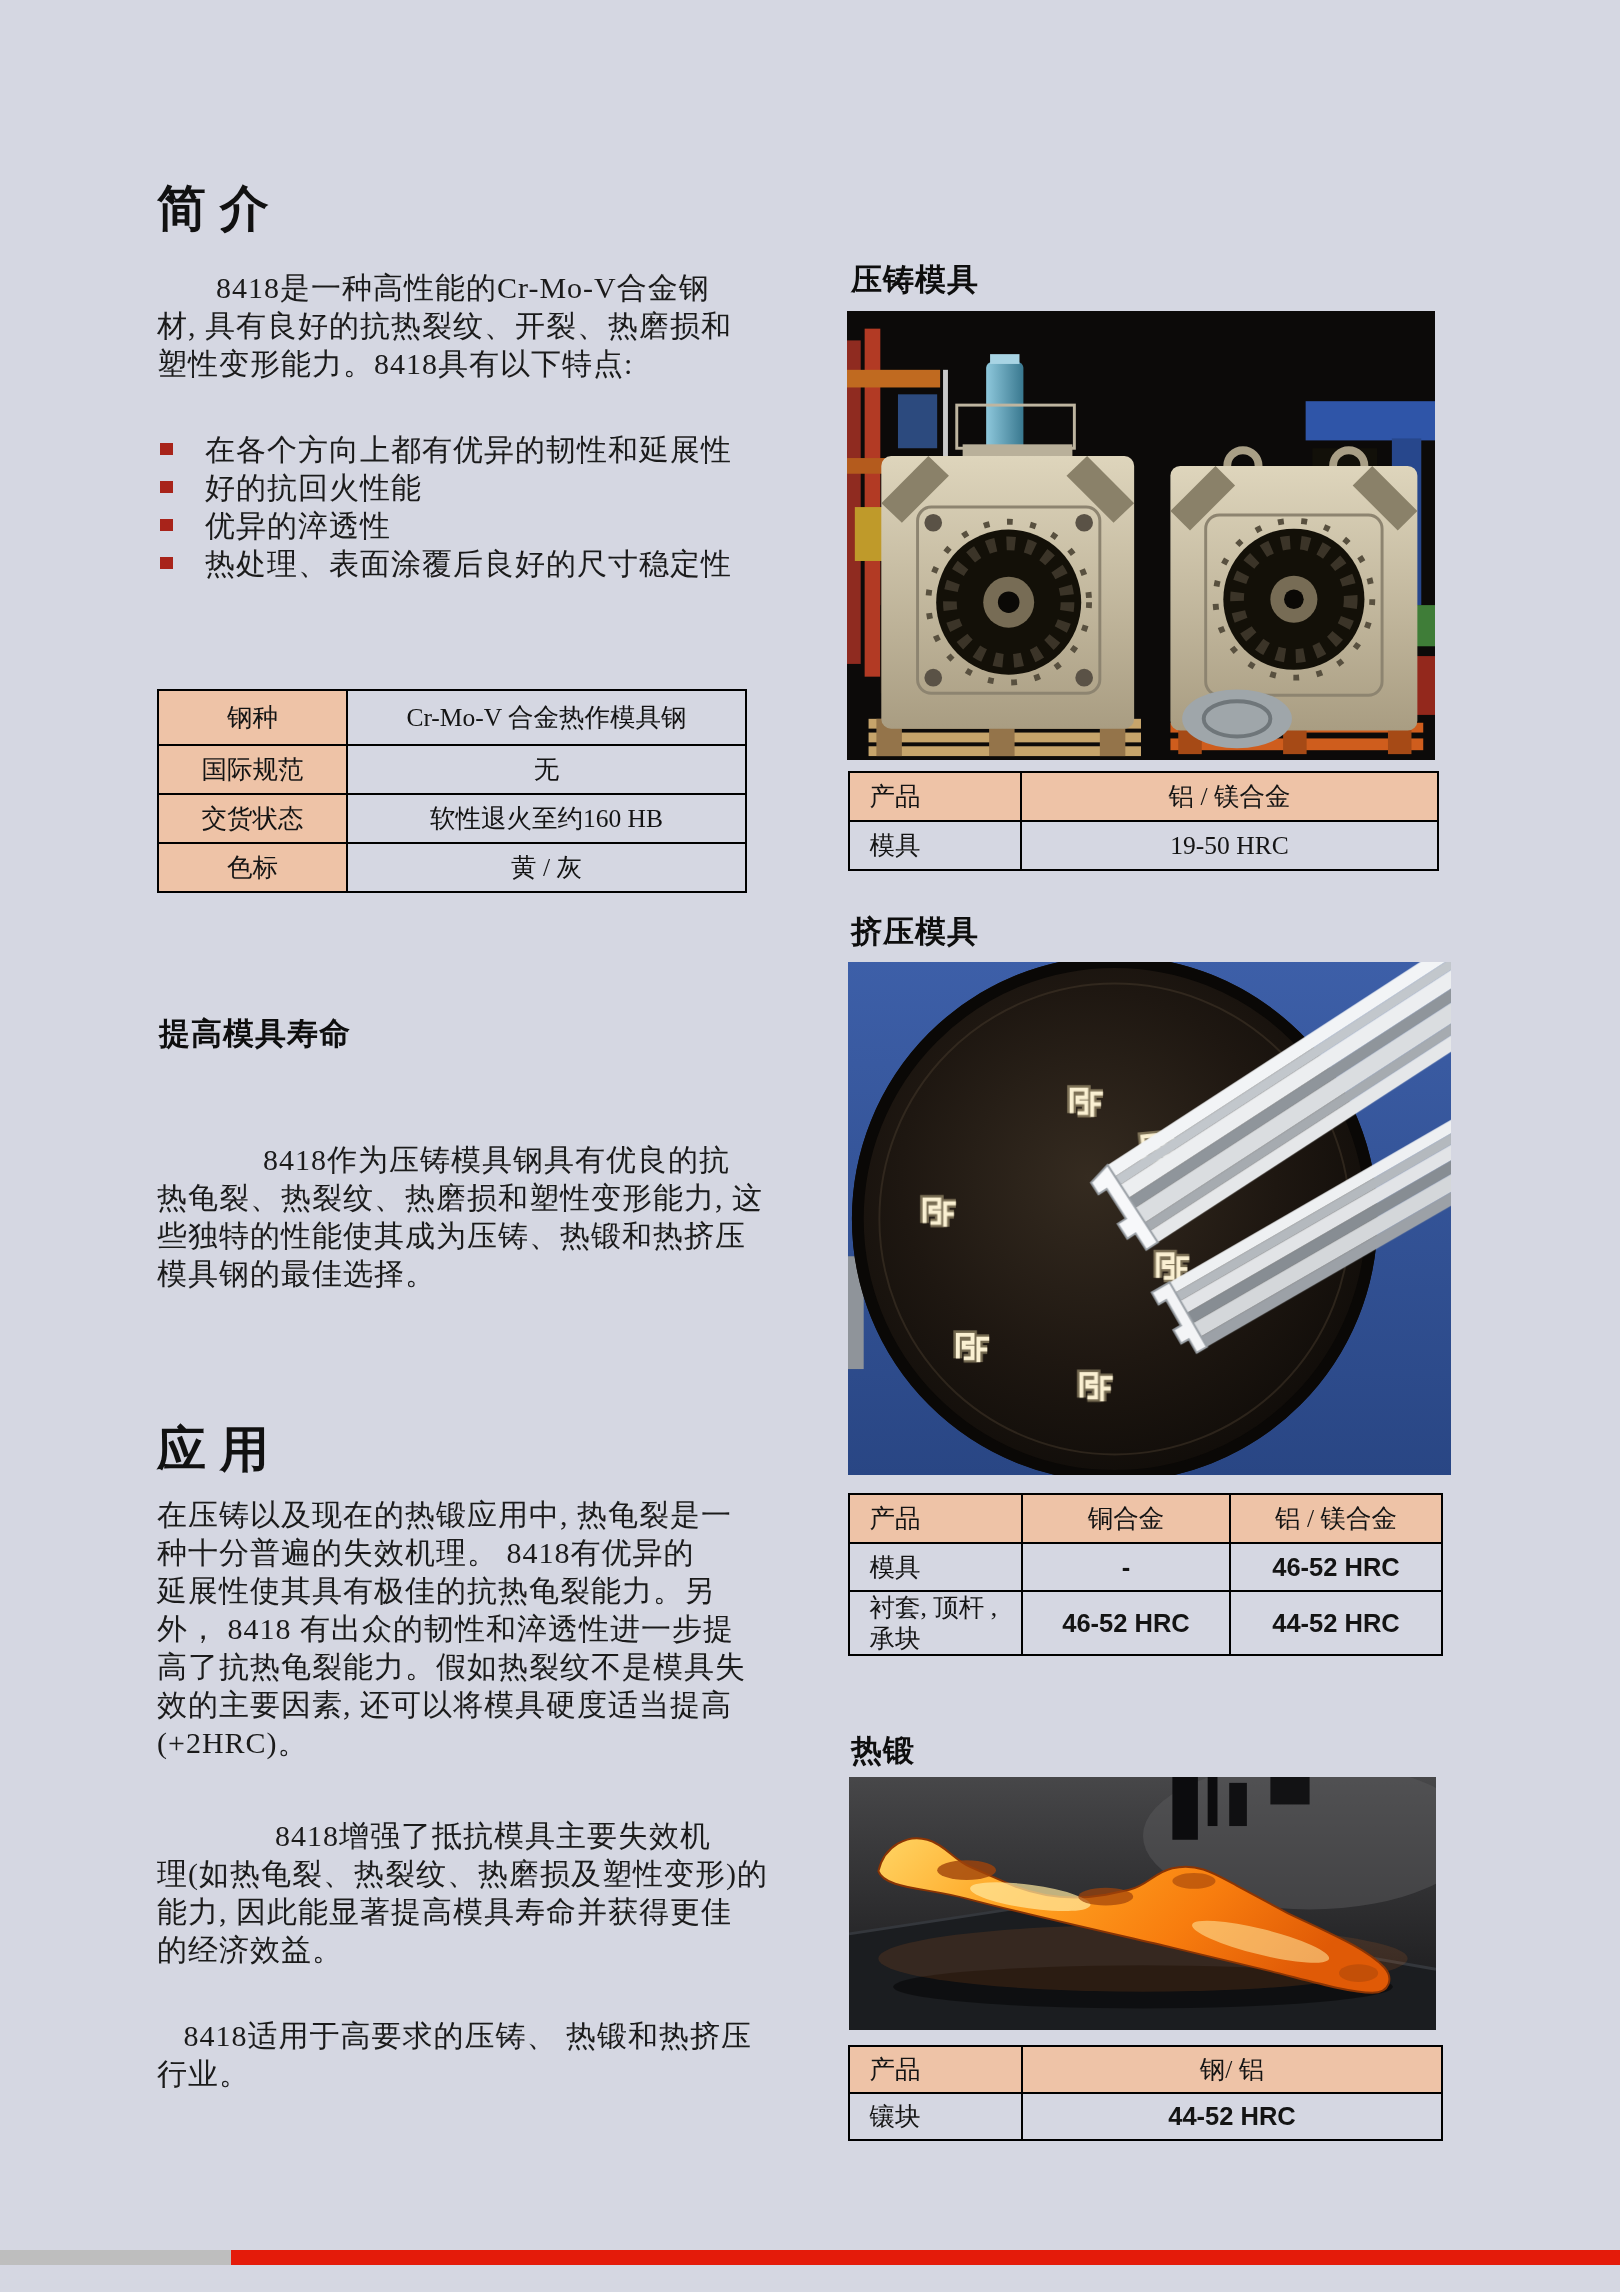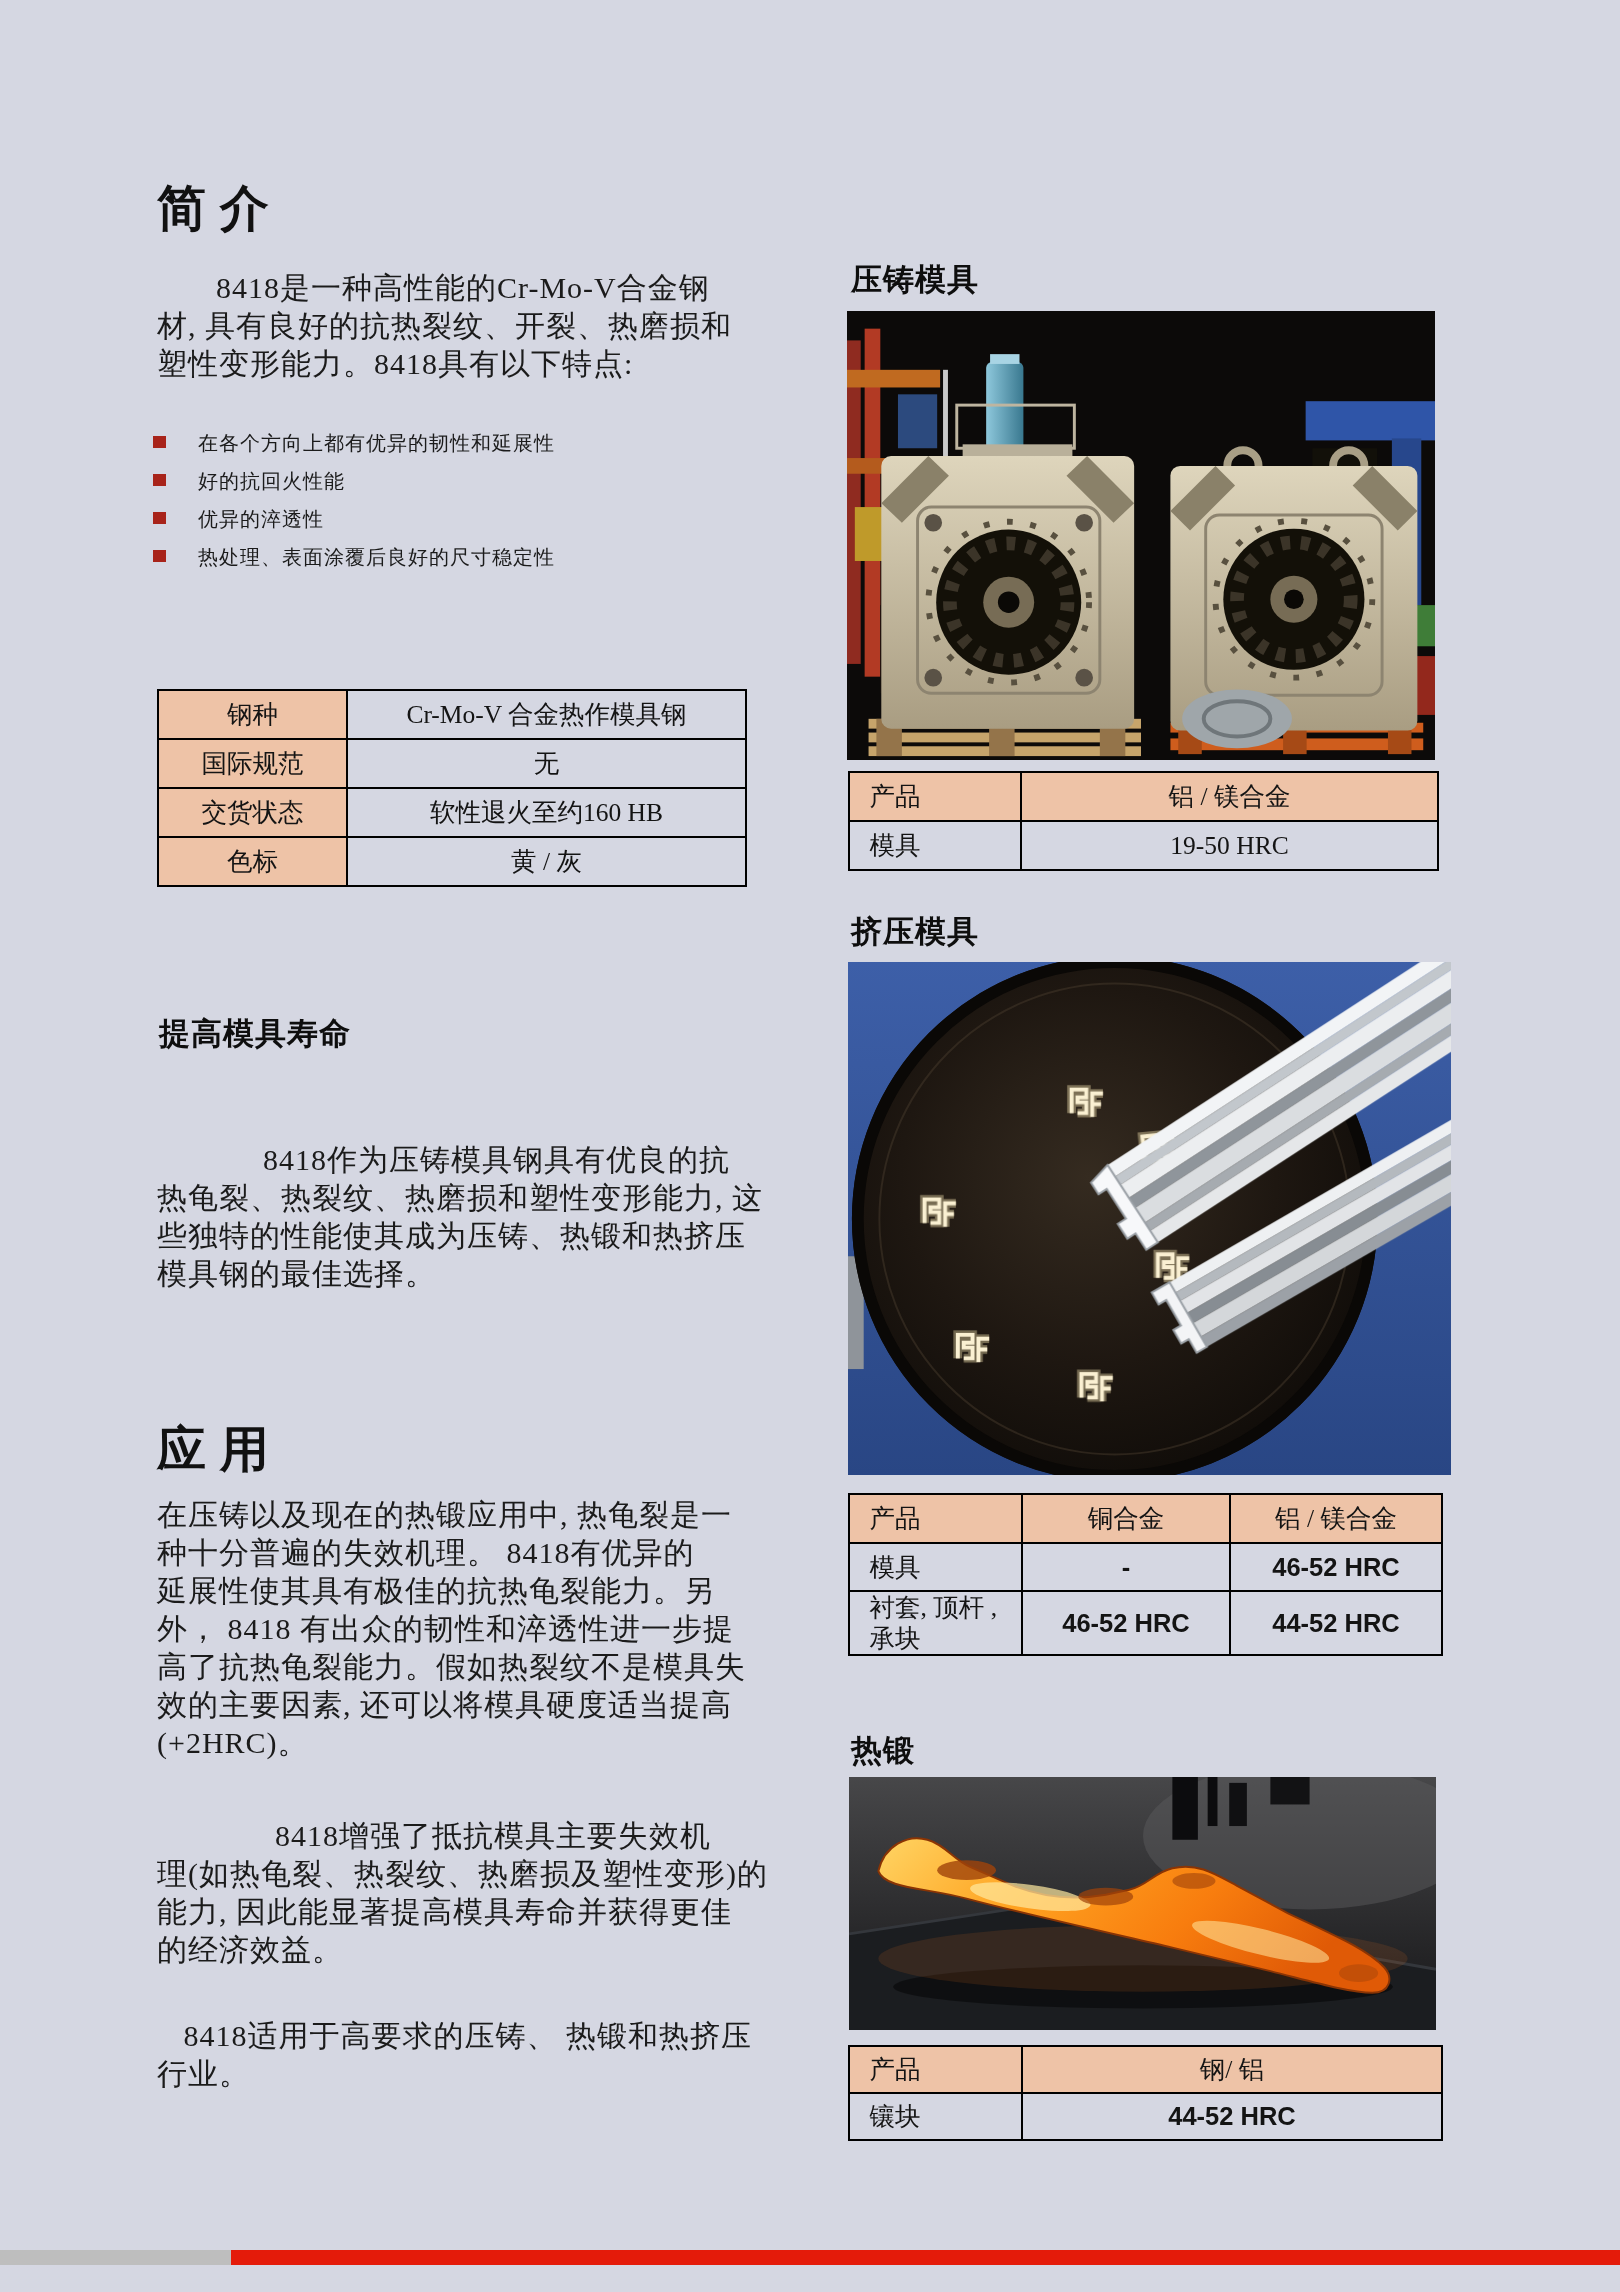--- a/index.html
+++ b/index.html
@@ -9,21 +9,21 @@
   .calli{font-family:"Liberation Serif",serif;font-weight:bold;font-size:49px;line-height:1.1;
          letter-spacing:13.7px;color:#111;}
   .cn-heading{font-family:"Liberation Sans",sans-serif;font-weight:bold;font-size:31px;
               line-height:1.1;color:#0e0e0e;letter-spacing:1px;}
   .para{font-size:30px;line-height:38px;letter-spacing:1px;color:#1b1b1b;}
   .pline{white-space:nowrap;}
   .ind60{padding-left:59px;}
   .ind108{padding-left:106px;}
   .ind120{padding-left:118px;}
   .ind27{padding-left:26.5px;}
-  .bullets{list-style:none;margin:1px;padding:0;font-size:20px;line-height:38px;letter-spacing:1px;}
+  .bullets{list-style:none;margin:8px;padding:0;font-size:30px;line-height:38px;letter-spacing:1px;}
   .bullets li{position:relative;padding-left:45px;white-space:nowrap;}
   .bmark{position:absolute;left:0;top:11.8px;width:12.7px;height:12.7px;background:#a8231a;display:block;}
   table{border-collapse:collapse;table-layout:fixed;}
   td{border:2px solid #000;padding:0 0 0 0;font-size:25.5px;color:#141414;overflow:hidden;}
   .t-outer{border:2.9px solid #000;}
   .hdr{background:#eec3a7;}
   .c{text-align:center;}
   .lpad{padding-left:19.6px;text-align:left;}
   .hrc{font-family:"Liberation Sans",sans-serif;font-weight:bold;font-size:25.5px;}
   .footer-gray{position:absolute;left:0;top:2250px;width:231px;height:14.7px;background:#bebebe;}
@@ -49,21 +49,21 @@
     <li><span class="bmark"></span><span>优异的淬透性</span></li>
     <li><span class="bmark"></span><span>热处理、表面涂覆后良好的尺寸稳定性</span></li>
   </ul>
 
   <table class="abs t-outer" style="left:157px;top:689px;width:588px;">
     <colgroup>
         <col style="width:189px">
         <col style="width:399px">
       </colgroup>
     <tbody>
-        <tr style="height:49px">
+        <tr style="height:55px">
       <td class="hdr c">钢种</td>
       <td class="c">Cr-Mo-V 合金热作模具钢</td>
     </tr>
     <tr style="height:49px">
       <td class="hdr c">国际规范</td>
       <td class="c">无</td>
     </tr>
     <tr style="height:49px">
       <td class="hdr c">交货状态</td>
       <td class="c">软性退火至约160 HB</td>

